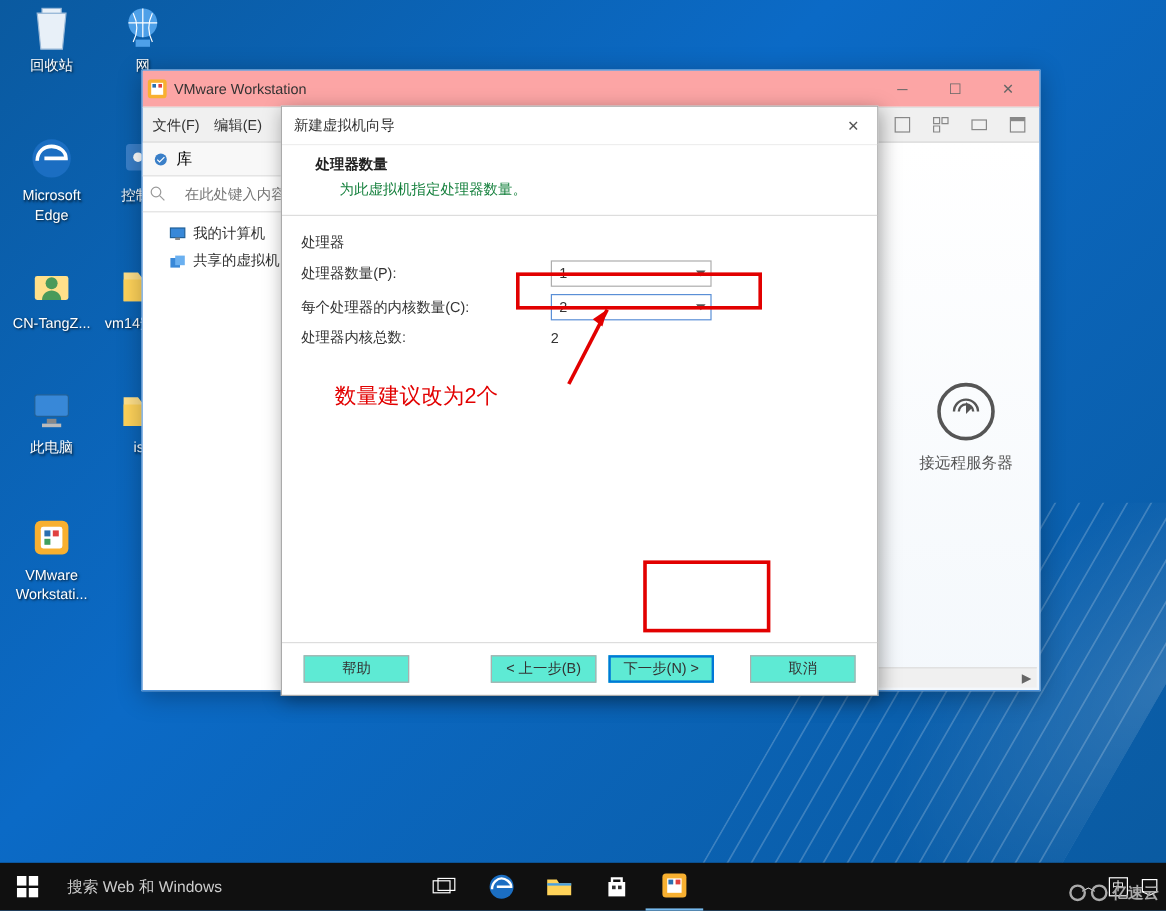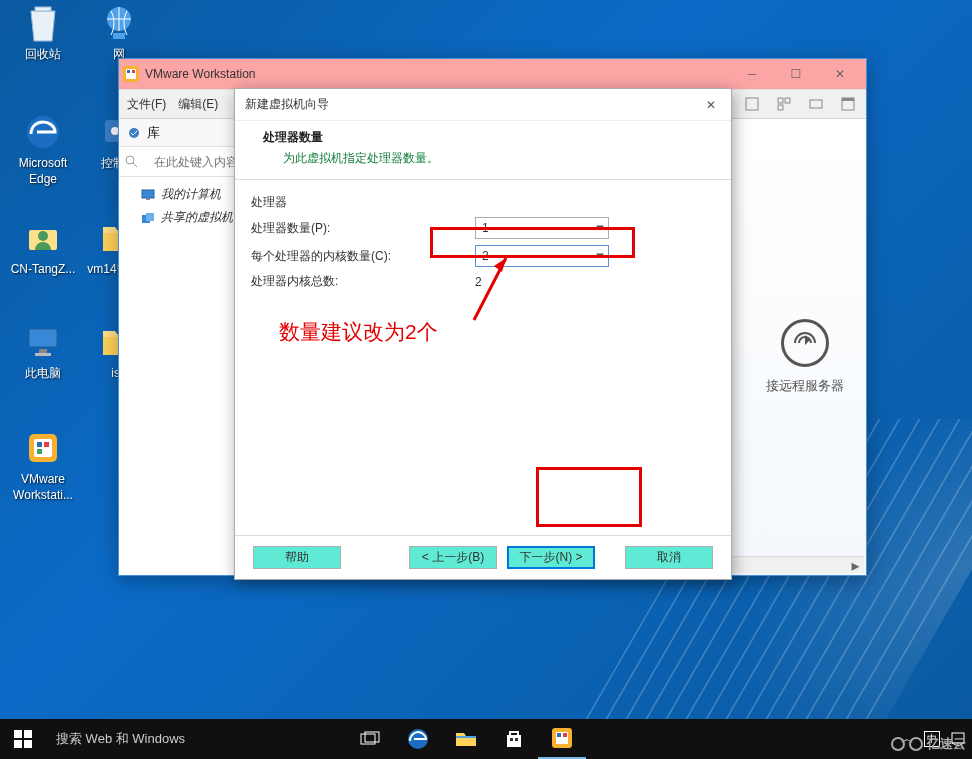--- a/index.html
+++ b/index.html
@@ -17,46 +17,46 @@
 .vmw-title .ttl { flex:1; }
 .vmw-title .wbtn { width:44px; height:28px; display:flex; align-items:center; justify-content:center; color:#666; cursor:pointer; }
 .vmw-menu { height:30px; background:#f0f0f0; border-top:1px solid #e0e0e0; border-bottom:1px solid #d0d0d0; display:flex; align-items:center; padding:0 8px; font-size:12px; color:#333; gap:12px; }
 .vmw-menu .spacer{flex:1;}
 .vmw-menu .tbi { width:20px; height:20px; display:flex; align-items:center; justify-content:center; color:#888; cursor:pointer; }
 .vmw-body { display:flex; height:456px; background:#fff; }
 .lib-panel { width:198px; border-right:1px solid #d0d0d0; display:flex; flex-direction:column; }
 .lib-head { height:28px; display:flex; align-items:center; padding:0 8px; font-size:13px; background:#f8f8f8; border-bottom:1px solid #e0e0e0; gap:6px;}
 .lib-search { height:30px; border-bottom:1px solid #e0e0e0; display:flex; align-items:center; padding:0 6px; gap:16px;}
 .lib-search input { border:none; outline:none; font-size:12px; flex:1; color:#999; background:transparent;}
-.lib-tree { flex:1; padding:6px 8px; font-size:12px; color:#333;font-style:italic; }
+.lib-tree { flex:1; padding:6px 8px; font-size:12px; color:#333; }
 .lib-tree .titem { padding:3px 0 3px 14px; display:flex; align-items:center; gap:6px; cursor:pointer;}
 .home-area { flex:1; position:relative; overflow:hidden; }
 .home-bg { position:absolute; inset:0; background:linear-gradient(#fff,#f4f8fc);}
 .home-center { position:absolute; left:50%; top:60px; transform:translateX(-50%); color:#5b7da0; font-size:26px; letter-spacing:3px;}
 .home-tile { position:absolute; right:22px; top:200px; text-align:left; color:#555; font-size:13px; cursor:pointer;margin-left:10px;}
 .home-tile .circ { width:48px; height:48px; border:3px solid #555; border-radius:50%; margin:0 auto 10px; display:flex; align-items:center; justify-content:center;}
 .scrollbar-h { position:absolute; left:200px; right:2px; bottom:2px; height:17px; background:#f0f0f0; border-top:1px solid #dcdcdc; display:flex; align-items:center;}
 .scrollbar-h .sa { width:17px; height:17px; display:flex; align-items:center; justify-content:center; color:#666; cursor:pointer;}
 .scrollbar-h .strack{flex:1;}
 .wizard { position:absolute; left:234px; top:88px; width:498px; height:492px; background:#fff; border:1px solid #aaa; box-shadow:2px 4px 15px rgba(0,0,0,0.35); z-index:5; }
 .wiz-title { height:32px; display:flex; align-items:center; padding:0 10px; font-size:12px; color:#333; border-bottom:1px solid #eee;}
 .wiz-title .t { flex:1; }
 .wiz-title .x { width:20px; height:20px; display:flex; align-items:center; justify-content:center; cursor:pointer; color:#555;}
 .wiz-head { padding:8px 20px 12px 28px; border-bottom:1px solid #ddd;}
 .wiz-head .h1 { font-size:12px; font-weight:bold; color:#222; margin-bottom:4px;}
 .wiz-head .h2 { font-size:12px; color:#15803d; padding-left:20px;}
 .wiz-content { padding:14px 16px; font-size:12px; color:#333;}
 .wiz-group { margin-bottom:4px;}
-.wiz-row { display:flex; align-items:center; margin:6px 0; gap:24px;}
+.wiz-row { display:flex; align-items:center; margin:6px 0; gap:8px;}
 .wiz-row label { width:200px;}
 .wiz-row .val { width:134px;}
 .sel { height:22px; border:1px solid #adadad; background:#fff; display:flex; align-items:center; padding:0 6px; position:relative; cursor:pointer;}
 .sel .arr { position:absolute; right:4px; top:50%; transform:translateY(-50%); border-left:4px solid transparent; border-right:4px solid transparent; border-top:5px solid #555;}
 .highlight { position:absolute; border:3px solid #e20000; pointer-events:none; z-index:6;}
-.annot-text { position:absolute; color:#e20000; font-size:21px; z-index:6; }
+.annot-text { position:absolute; color:#e20000; font-size:18px; z-index:6; }
 .annot-arrow { position:absolute; z-index:6; }
 .wiz-footer { position:absolute; left:0; right:0; bottom:0; height:44px; border-top:1px solid #ddd; display:flex; align-items:center; padding:0 18px; gap:10px;}
 .wbtn2 { height:23px; min-width:88px; background:#5eead4; border:1px solid #adadad; font-size:12px; color:#333; cursor:pointer; display:flex; align-items:center; justify-content:center;}
 .wbtn2.default { border:2px solid #0078d7;text-align:center;}
 .taskbar { position:absolute; left:0; right:0; bottom:0; height:40px; background:#101010; display:flex; align-items:center; color:#fff; font-size:13px; z-index:10;}
 .taskbar .start { width:46px; height:40px; display:flex; align-items:center; justify-content:center; cursor:pointer;}
 .taskbar .search { flex:0 0 300px; height:40px; display:flex; align-items:center; padding:0 10px; color:#ccc;}
 .taskbar .ti { width:48px; height:40px; display:flex; align-items:center; justify-content:center; cursor:pointer;}
 .taskbar .ti.active { border-bottom:2px solid #76b9ed;}
 .taskbar .tray { margin-left:auto; display:flex; align-items:center; padding-right:6px; gap:10px;}

